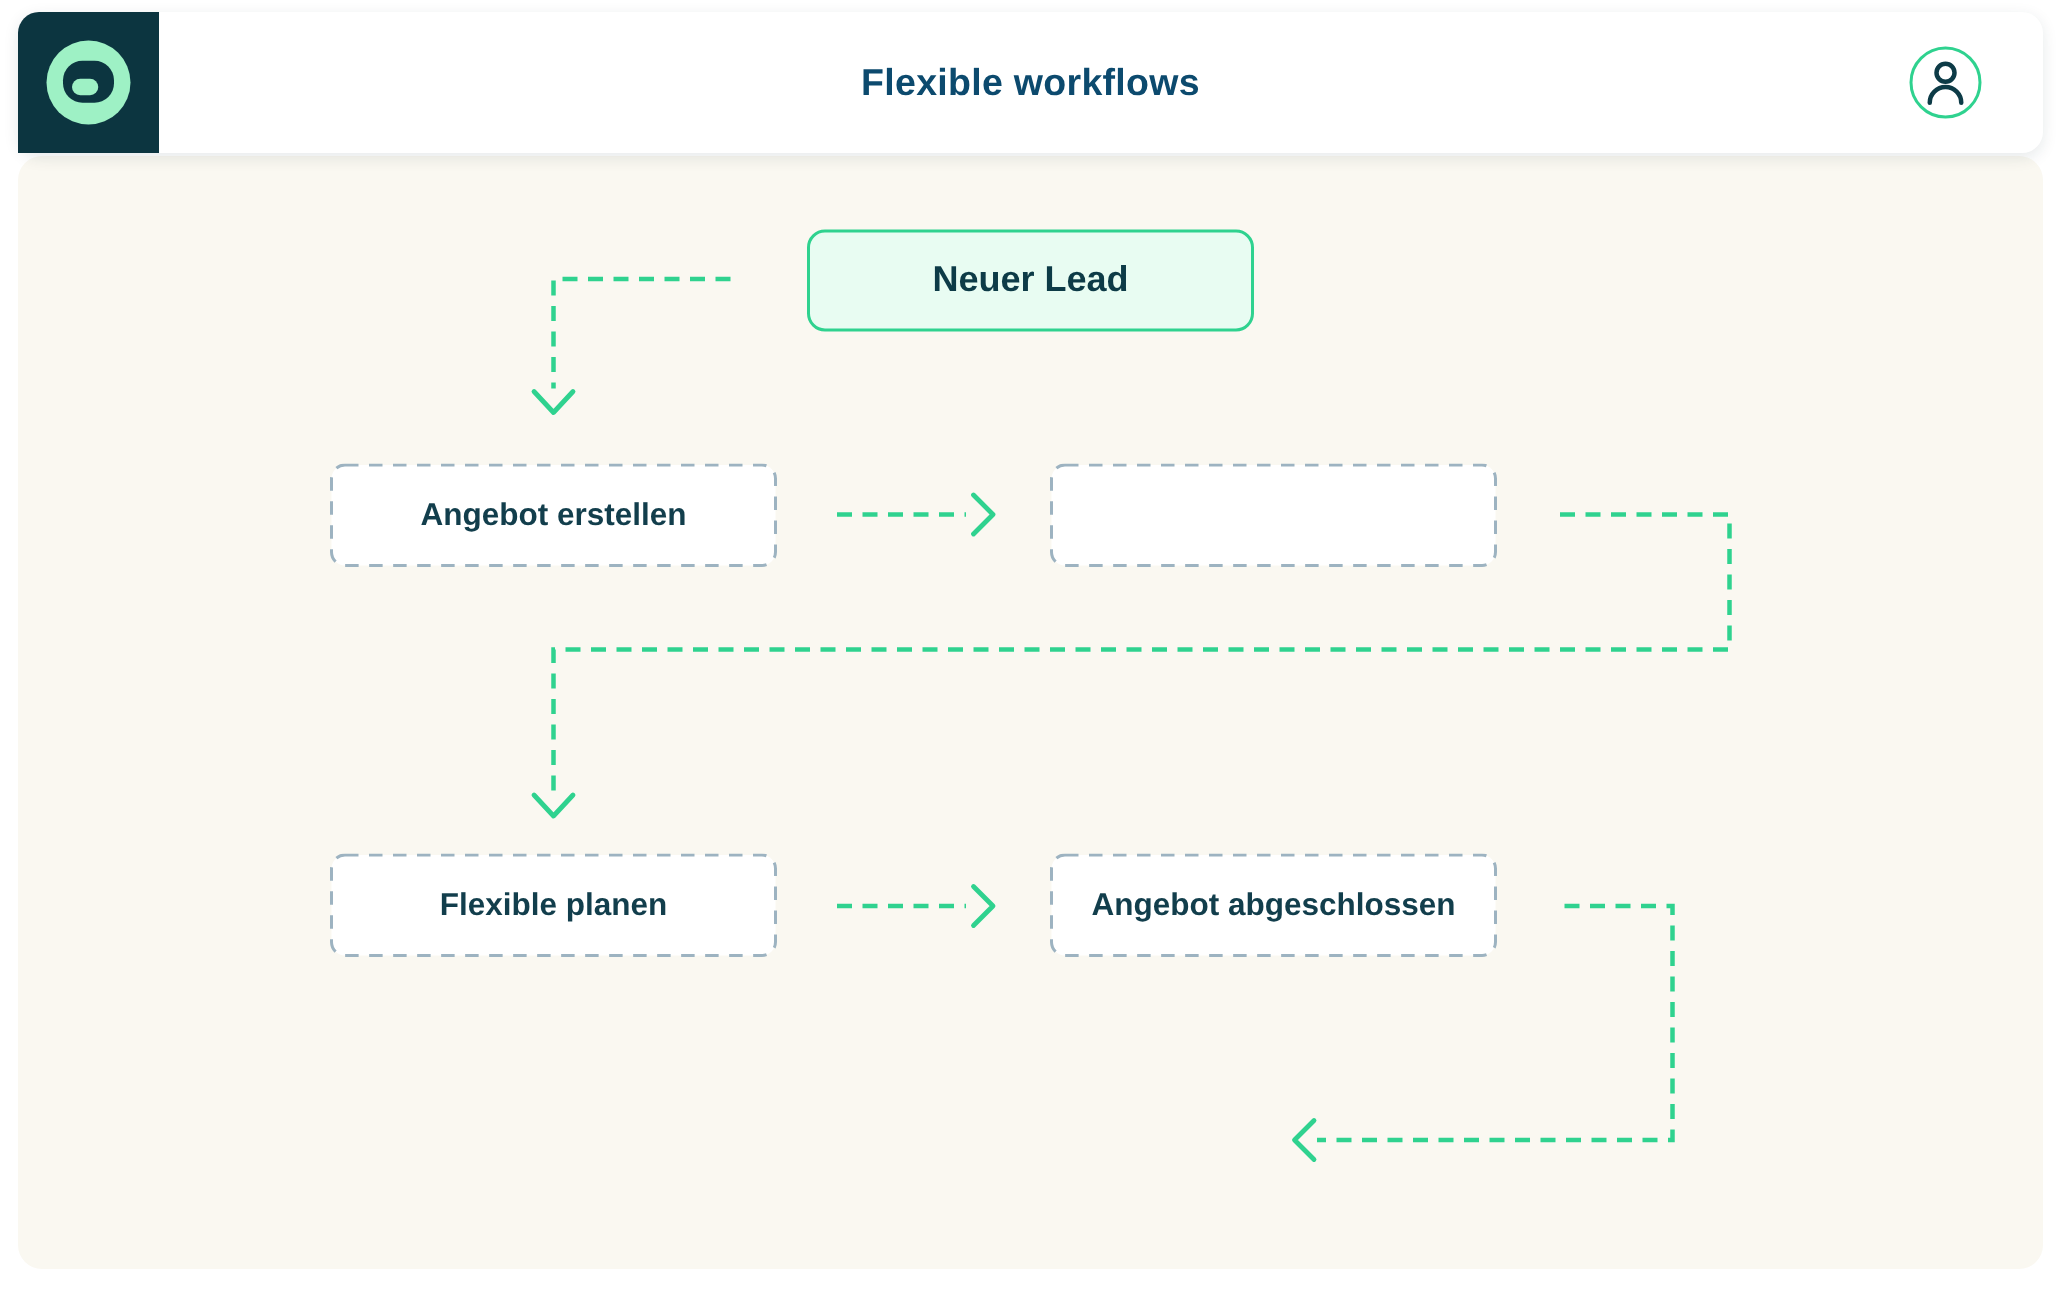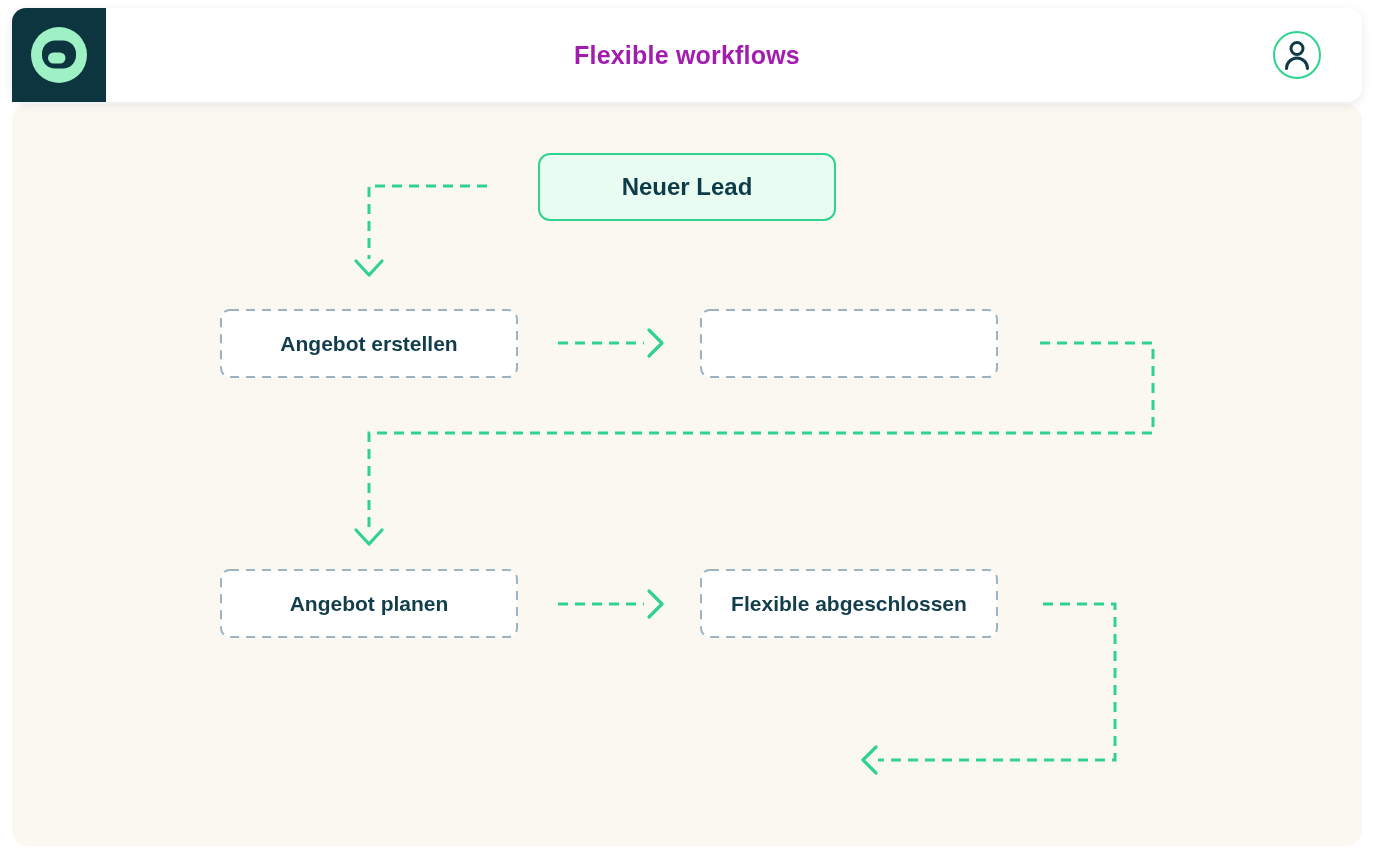--- a/index.html
+++ b/index.html
@@ -28,21 +28,21 @@
     background: #0c3540;
     border-radius: 14px 0 0 0;
     display: flex; align-items: center; justify-content: center;
     cursor: pointer;
   }
   .header-title {
     position: absolute;
     left: 0; right: 0; top: 0; height: 94px;
     display: flex; align-items: center; justify-content: center;
     font-size: 25px; font-weight: bold;
-    color: #a21caf;
+    color: #0c4a6e;
     letter-spacing: 0.2px;
   }
   .avatar-button {
     position: absolute;
     right: 41px; top: 23px;
     width: 48px; height: 48px;
     border-radius: 50%;
     border: 2.5px solid #2fd28f;
     background: #ffffff;
     display: flex; align-items: center; justify-content: center;
@@ -169,24 +169,24 @@
   <div class="node node-step n-angebot-nachverfolgen">
     <svg class="dashed-border" width="298" height="69">
       <rect x="1" y="1" width="296" height="67" rx="9" fill="#ffffff" stroke="#9db3c1" stroke-width="2" stroke-dasharray="9 7"></rect>
     </svg>
   </div>
 
   <div class="node node-step n-service-planen">
     <svg class="dashed-border" width="298" height="69">
       <rect x="1" y="1" width="296" height="67" rx="9" fill="#ffffff" stroke="#9db3c1" stroke-width="2" stroke-dasharray="9 7"></rect>
     </svg>
-    <span class="node-label">Angebot planen</span>
+    <span class="node-label">Flexible planen</span>
   </div>
 
   <div class="node node-step n-service-abgeschlossen">
     <svg class="dashed-border" width="298" height="69">
       <rect x="1" y="1" width="296" height="67" rx="9" fill="#ffffff" stroke="#9db3c1" stroke-width="2" stroke-dasharray="9 7"></rect>
     </svg>
-    <span class="node-label">Flexible abgeschlossen</span>
+    <span class="node-label">Angebot abgeschlossen</span>
   </div>
 
 
 </div>
 
 </body></html>

